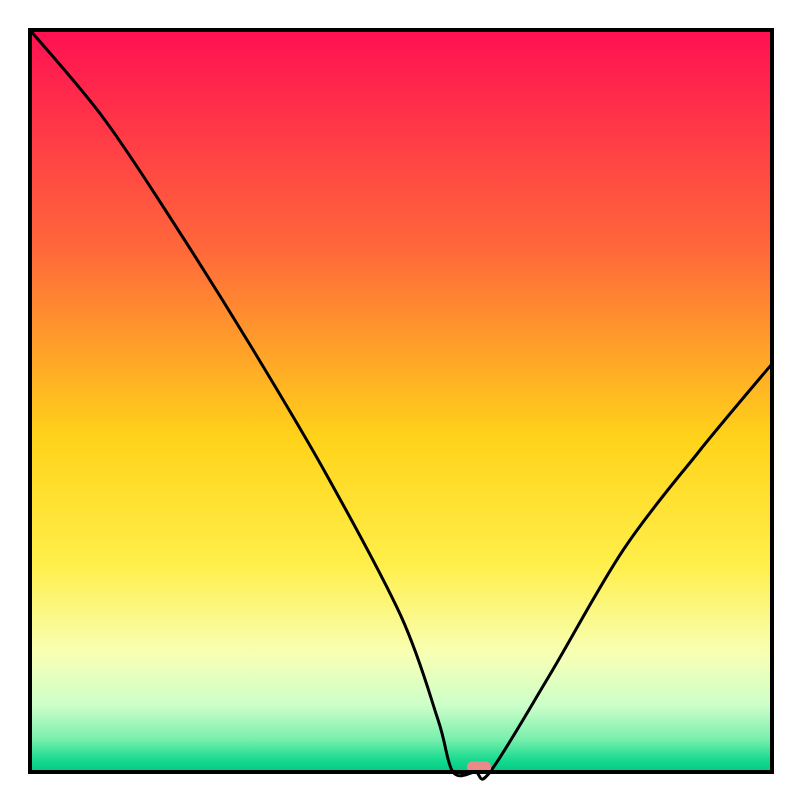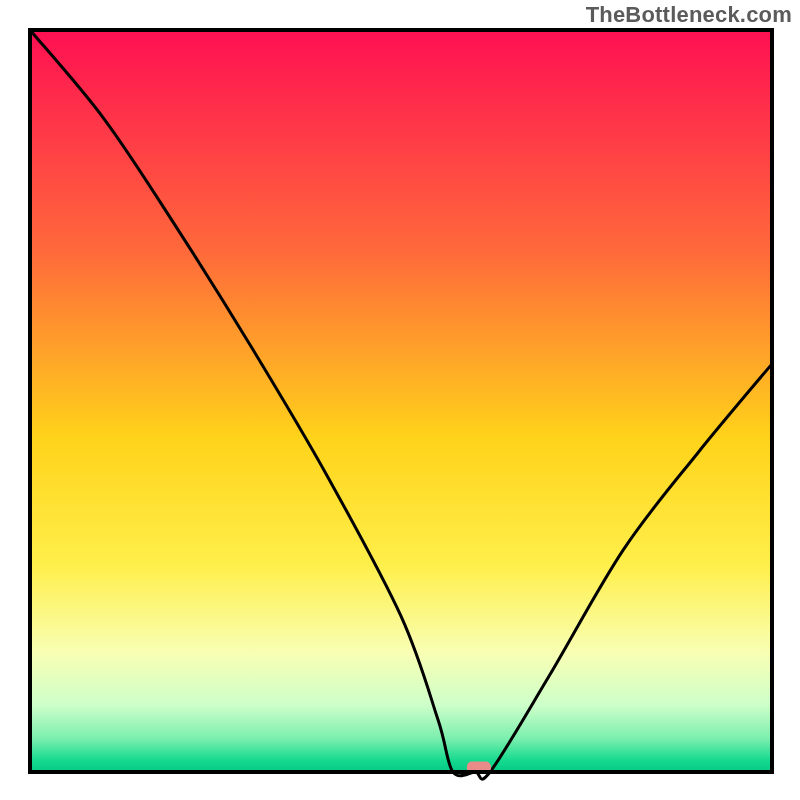--- a/index.html
+++ b/index.html
@@ -29,21 +29,20 @@
   svg {
     position: absolute;
     top: 0;
     left: 0;
   }
 </style>
 </head>
 <body>
 
 <div class="chart-wrap">
-  <div class="watermark">TheBottleneck.com</div>
   <svg id="chart-svg" width="800" height="800" viewBox="0 0 800 800">
     <defs>
       <linearGradient id="bg-grad" x1="0" y1="0" x2="0" y2="1">
           <stop offset="0%" stop-color="#ff1052"></stop>
           <stop offset="30%" stop-color="#ff6a3a"></stop>
           <stop offset="55.00000000000001%" stop-color="#ffd31a"></stop>
           <stop offset="72%" stop-color="#ffef4a"></stop>
           <stop offset="84%" stop-color="#f8ffb4"></stop>
           <stop offset="91%" stop-color="#cdffc9"></stop>
           <stop offset="95.5%" stop-color="#7befae"></stop>

